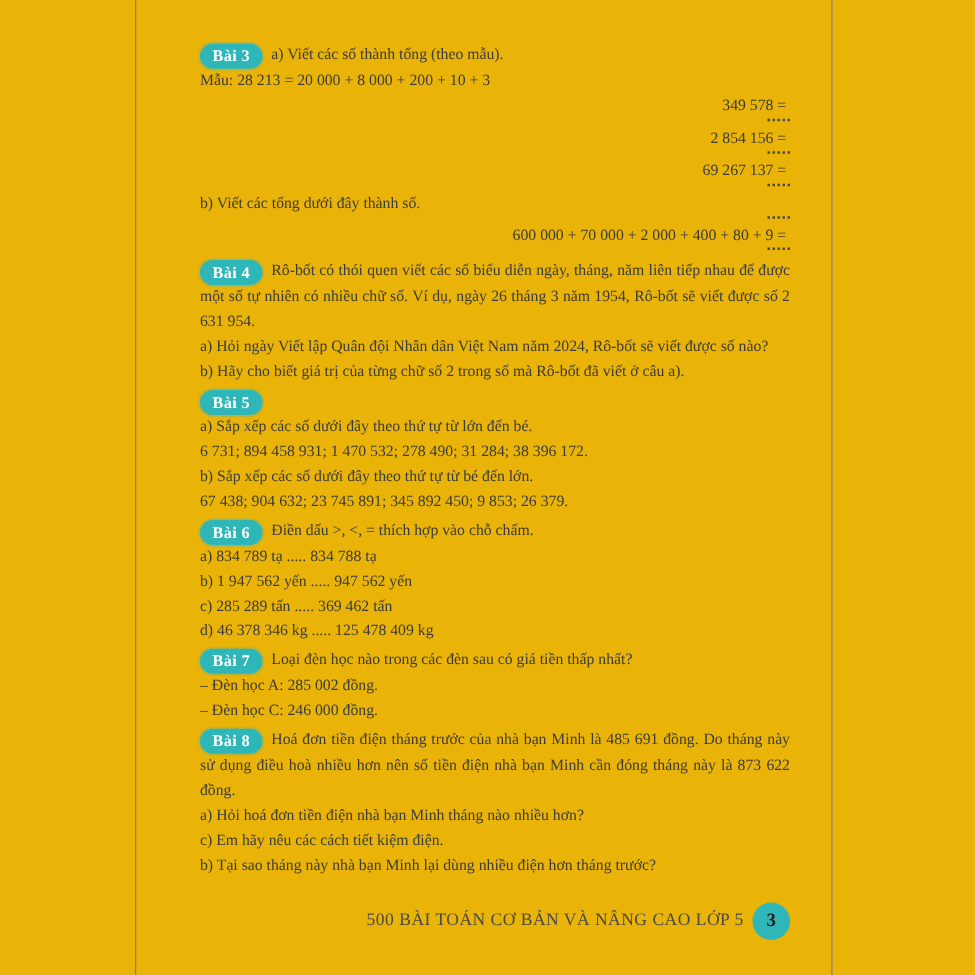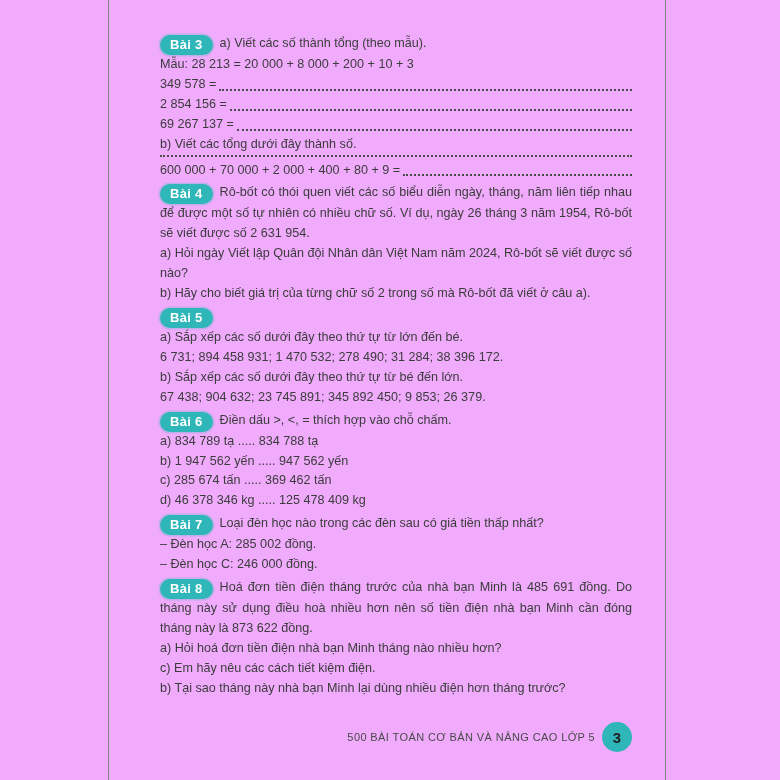--- a/index.html
+++ b/index.html
@@ -1,19 +1,19 @@
 <!DOCTYPE html>
 <html><head>
 <meta charset="utf-8">
 <style>
   * { margin:0; padding:0; box-sizing:border-box; }
   html,body { background:#ffffff; }
   .canvas {
-    position:relative; width:780px; height:780px; background:#f0abfc;
-    font-family:Liberation Sans, sans-serif; color:#3c3c3c;
+    position:relative; width:780px; height:780px; background:#eab308;
+    font-family:Liberation Serif, serif; color:#3c3c3c;
     font-size:12.6px; overflow:hidden;
   }
   .edge-line { position:absolute; top:0; bottom:0; width:1px; background:#828282; }
   .edge-left  { left:108px; }
   .edge-right { left:665px; }
 
   .content { position:absolute; left:160px; top:31px; width:472px; }
 
   section { margin-bottom:1px; }
   .row { line-height:19.9px; white-space:nowrap; }
@@ -21,32 +21,32 @@
 
   .badge {
     display:inline-block; background:#2eb6b8; color:#ffffff;
     font-weight:bold; font-size:13px; line-height:15px;
     padding:2px 10px 3px 10px; border-radius:11px;
     margin-right:7px; vertical-align:-2px;
     box-shadow:0 0 0 1.5px rgba(46,182,184,0.25);
     letter-spacing:0.3px;
   }
 
-  .fill { display:flex; align-items:flex-end; }
+  .fill { display:flex; align-items:flex-end;flex-direction:column; }
   .fill > span:first-child { padding-right:3px; }
   .leader { flex:1; min-width:18px; border-bottom:2px dotted #4c4c4c; margin-bottom:4px; }
 
   .para { text-align:justify; line-height:19.9px; white-space:normal; }
   .wrap { white-space:normal; }
 
   .footer {
     position:absolute; left:160px; top:722px; width:472px;
     display:flex; justify-content:flex-end; align-items:center; gap:7px;
   }
-  .footer-text { font-size:11px; color:#4a4a4a; letter-spacing:0.4px; }
+  .footer-text { font-size:14px; color:#4a4a4a; letter-spacing:0.4px; }
   .page-circle {
     width:30px; height:30px; border-radius:50%; background:#2eb6b8;
     display:flex; align-items:center; justify-content:center;
     color:#1f1f1f; font-weight:bold; font-size:15px;
   }
 </style>
 </head>
 <body>
 
 <div class="canvas">
@@ -99,21 +99,21 @@
       <div class="row">b) Sắp xếp các số dưới đây theo thứ tự từ bé đến lớn.</div>
       <div class="row">67 438; 904 632; 23 745 891; 345 892 450; 9 853; 26 379.</div>
     </section>
 
     <section>
       <div class="row badge-row">
         <span class="badge">Bài 6</span><span>Điền dấu &gt;, &lt;, = thích hợp vào chỗ chấm.</span>
       </div>
       <div class="row">a) 834 789 tạ ..... 834 788 tạ</div>
       <div class="row">b) 1 947 562 yến ..... 947 562 yến</div>
-      <div class="row">c) 285 674 tấn ..... 369 462 tấn</div>
+      <div class="row">c) 285 289 tấn ..... 369 462 tấn</div>
       <div class="row">d) 46 378 346 kg ..... 125 478 409 kg</div>
     </section>
 
     <section>
       <div class="row badge-row">
         <span class="badge">Bài 7</span><span>Loại đèn học nào trong các đèn sau có giá tiền thấp nhất?</span>
       </div>
       <div class="row">– Đèn học A: 285 002 đồng.</div>
       <div class="row">– Đèn học C: 246 000 đồng.</div>
     </section>

